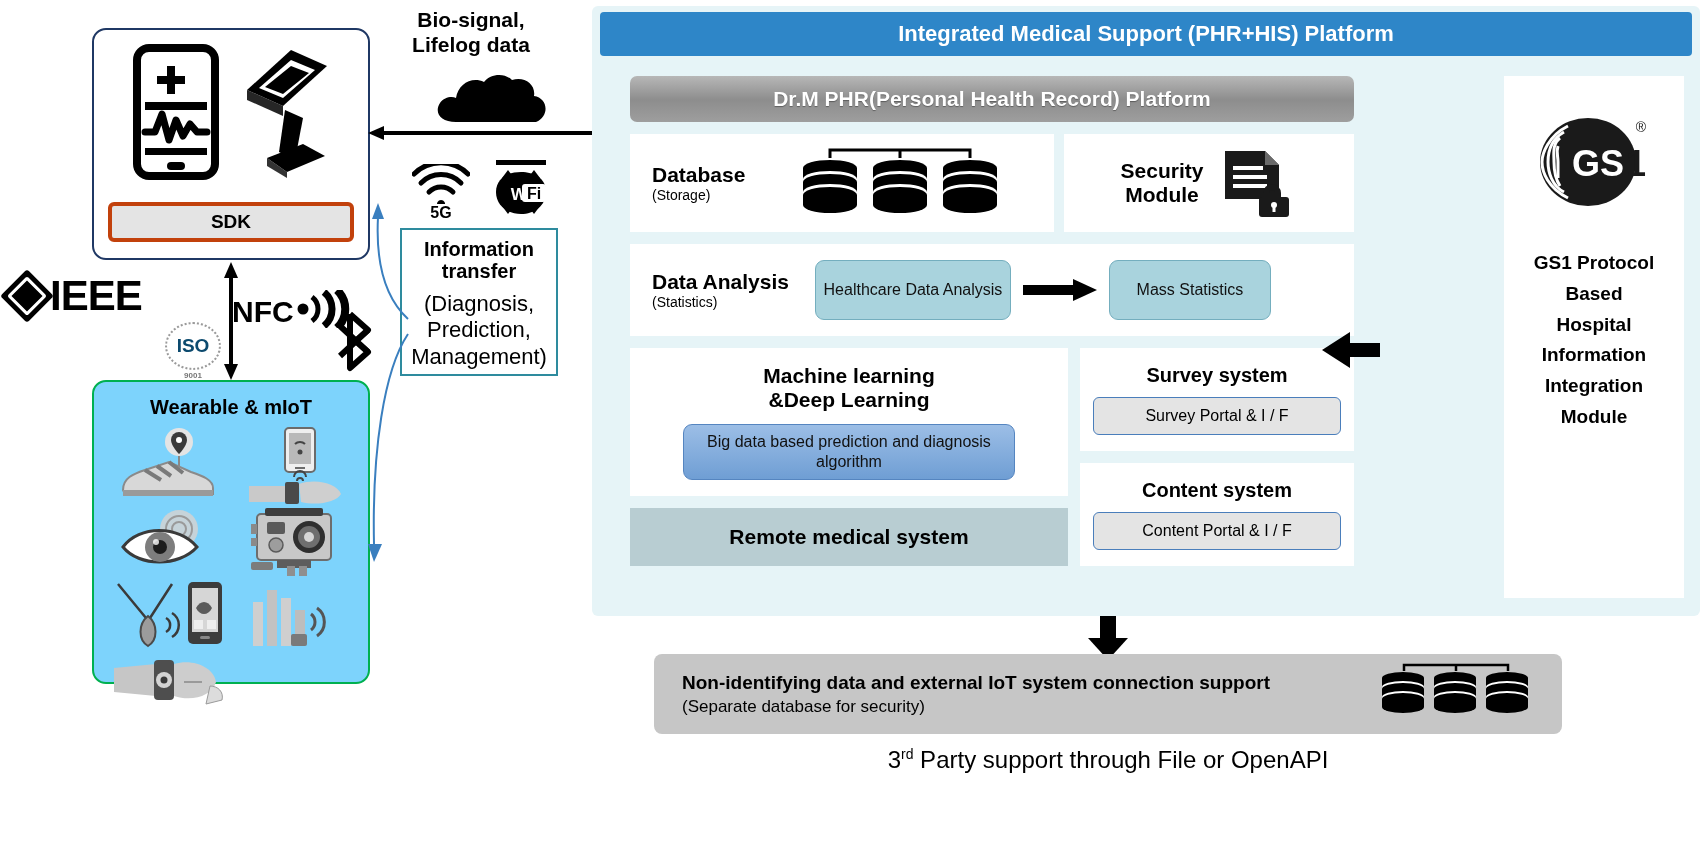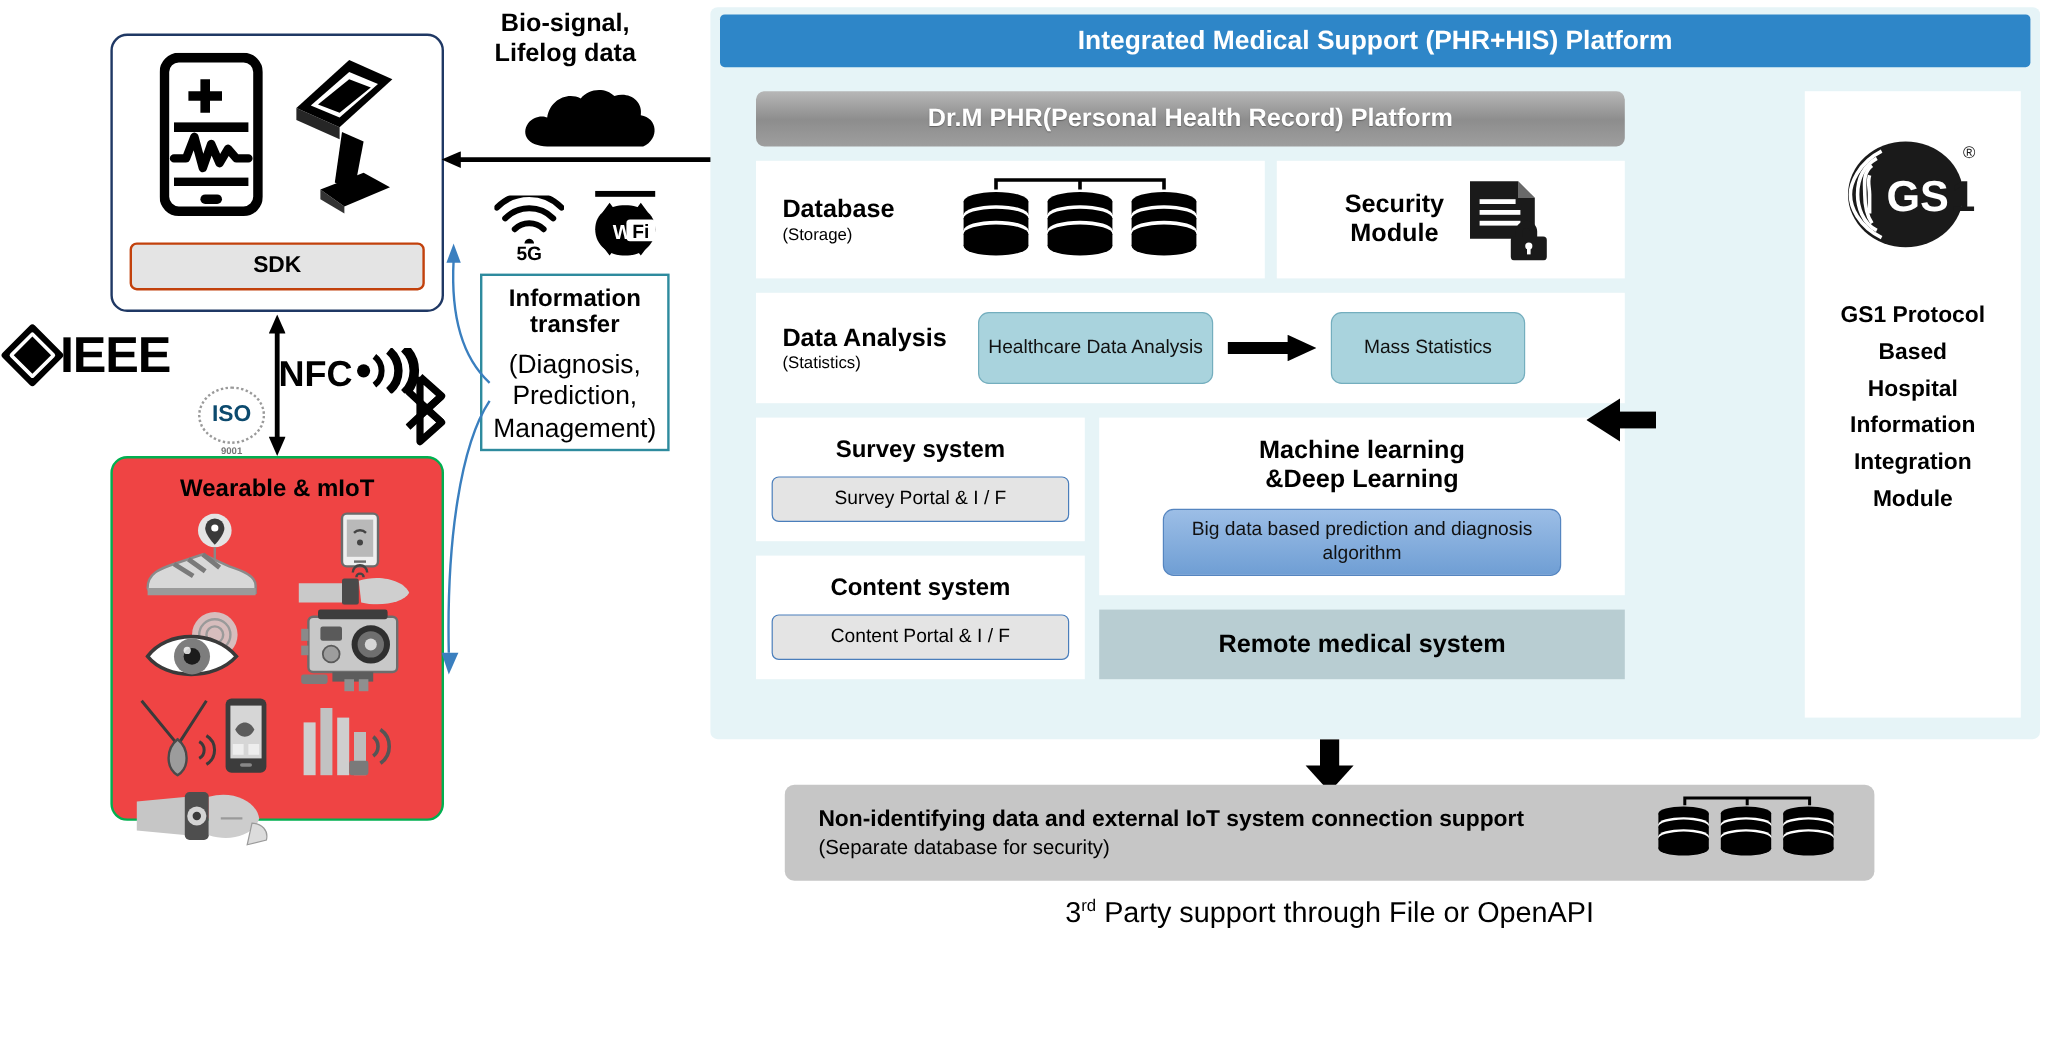--- a/index.html
+++ b/index.html
@@ -17,21 +17,21 @@
     left: 92px; top: 28px; width: 278px; height: 232px;
     border: 2px solid #1f3864; border-radius: 14px;
     background: #fff;
   }
   #device-icons {
     position: absolute; left: 0; top: 8px; width: 100%; height: 148px;
     display: flex; align-items: center; justify-content: center; gap: 10px;
   }
   #sdk-box {
     position: absolute; left: 14px; right: 14px; bottom: 16px; height: 40px;
-    background: #e4e4e4; border: 2px solid #c2410c; border-radius: 6px;
+    background: #e4e4e4; border: 4px solid #c2410c; border-radius: 6px;
     display: flex; align-items: center; justify-content: center;
     font-size: 19px; font-weight: bold; color: #000;
   }
 
   #ieee-logo {
     left: 8px; top: 272px;
     display: flex; align-items: center; gap: 4px;
   }
   #ieee-logo .diamond {
     width: 38px; height: 38px; background: #000;
@@ -59,21 +59,21 @@
   #iso-logo .sub { font-size: 8px; font-weight: bold; margin-top: 1px; }
 
   #nfc-logo { left: 232px; top: 290px; font-size: 30px; font-weight: 600; }
   #bt-logo { left: 338px; top: 310px; font-size: 54px; line-height: 1; }
 
   
   #vert-arrow { left: 224px; top: 262px; width: 14px; height: 118px; }
 
   #wearable-panel {
     left: 92px; top: 380px; width: 278px; height: 304px;
-    border: 2px solid #00b050; border-radius: 14px; background: #ef4444;
+    border: 2px solid #00b050; border-radius: 14px; background: #7dd3fc;
   }
   #wearable-title {
     position: absolute; top: 14px; left: 0; width: 100%;
     text-align: center; font-size: 20px; font-weight: bold;
   }
   #wearable-grid {
     position: absolute; top: 44px; left: 10px; right: 10px; bottom: 8px;
     display: grid; grid-template-columns: 1fr 1fr; grid-template-rows: repeat(4, 1fr);
     align-items: center; justify-items: center;
   }
@@ -491,36 +491,36 @@
       </div>
       <div class="teal-box" id="hda-box">Healthcare Data Analysis</div>
       <svg id="an-arrow" viewBox="0 0 74 22">
         <rect x="0" y="6" width="52" height="10" fill="#000"></rect>
         <path d="M74 11 L50 0 L50 22 Z" fill="#000"></path>
       </svg>
       <div class="teal-box" id="ms-box">Mass Statistics</div>
     </div>
 
     <div id="row-bottom">
+      <div id="right-col">
+        <div class="white-card" id="ml-card">
+          <div id="ml-title">Machine learning<br>&amp;Deep Learning</div>
+          <div id="bigdata-box">Big data based prediction and diagnosis algorithm</div>
+        </div>
+        <div id="remote-card">Remote medical system</div>
+      </div>
       <div id="left-col">
         <div class="white-card sys-card">
           <div class="sys-title">Survey system</div>
           <div class="portal-btn">Survey Portal &amp; I / F</div>
         </div>
         <div class="white-card sys-card">
           <div class="sys-title">Content system</div>
           <div class="portal-btn">Content Portal &amp; I / F</div>
         </div>
-      </div>
-      <div id="right-col">
-        <div class="white-card" id="ml-card">
-          <div id="ml-title">Machine learning<br>&amp;Deep Learning</div>
-          <div id="bigdata-box">Big data based prediction and diagnosis algorithm</div>
-        </div>
-        <div id="remote-card">Remote medical system</div>
       </div>
     </div>
   </div>
 
   <div id="gs1-panel">
     <svg width="132" height="104" viewBox="0 0 132 104">
       <ellipse cx="60" cy="52" rx="48" ry="44" fill="#1a1a1a"></ellipse>
       <g fill="none" stroke="#fff" stroke-width="3">
         <path d="M40 16 C20 26 14 44 14 52 C14 62 20 78 40 88"></path>
         <path d="M36 22 C22 30 20 44 20 52 C20 62 24 76 36 82"></path>

